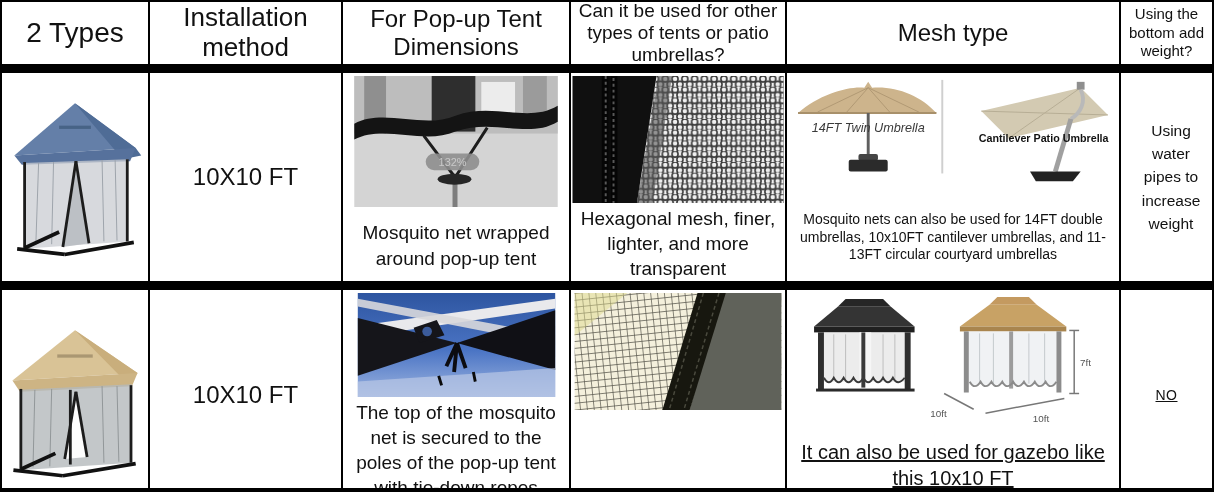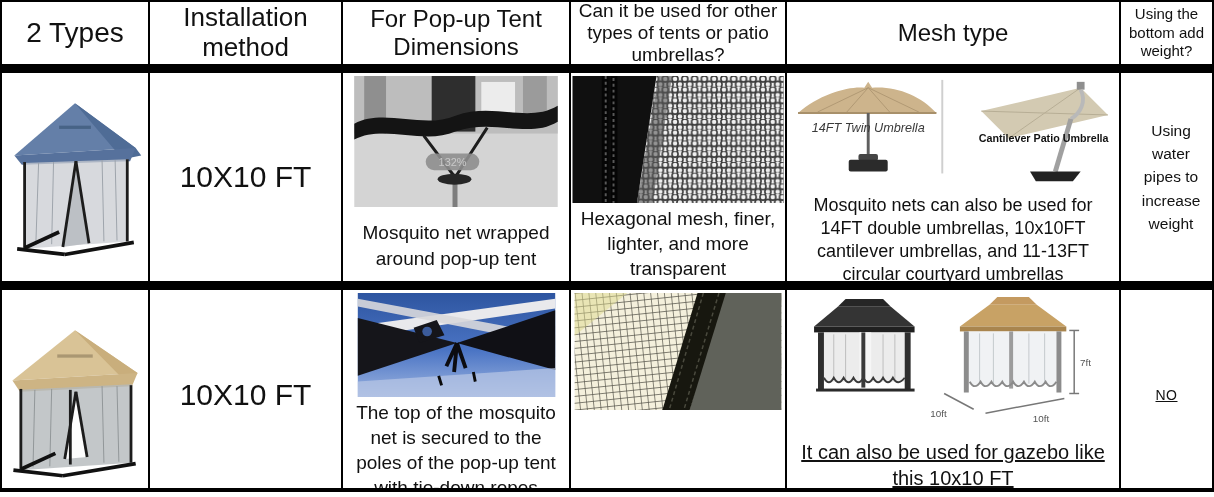--- a/index.html
+++ b/index.html
@@ -14,24 +14,24 @@
   .brow2{flex:1;}
   .cell{border-right:2px solid #000;display:flex;flex-direction:column;align-items:center;
         justify-content:center;overflow:hidden;text-align:center;position:relative;}
   .grid .cell:last-child{border-right:none;}
   .hc{font-size:24px;line-height:1.15;padding:2px;}
   .hc1{font-size:28px;}
   .hc3{font-size:26px;}
   .hc5{font-size:19px;}
   .hc6{font-size:15px;line-height:1.25;}
   .topalign{justify-content:flex-start;}
-  .dim{font-size:30px;}
+  .dim{font-size:24px;}
   .cap{font-size:19px;line-height:1.32;flex:1;display:flex;flex-direction:column;
        align-items:center;justify-content:center;padding:0 4px;}
-  .cap5a{font-size:18px;line-height:1.28;text-align:center;}
+  .cap5a{font-size:14px;line-height:1.28;text-align:center;}
   .cap5b{font-size:20px;line-height:1.3;text-decoration:underline;}
   .col6a{font-size:15.5px;line-height:1.5;padding:0 22px;margin-left:9px;}
   .col6b{font-size:14px;letter-spacing:.5px;text-decoration:underline;}
   figure{margin:3px;flex:none;display:flex;align-items:flex-start;justify-content:center;width:100%;}
   svg{display:block;}
   svg text{font-family:"Liberation Sans", sans-serif;}
 </style>
 </head>
 <body>
 

